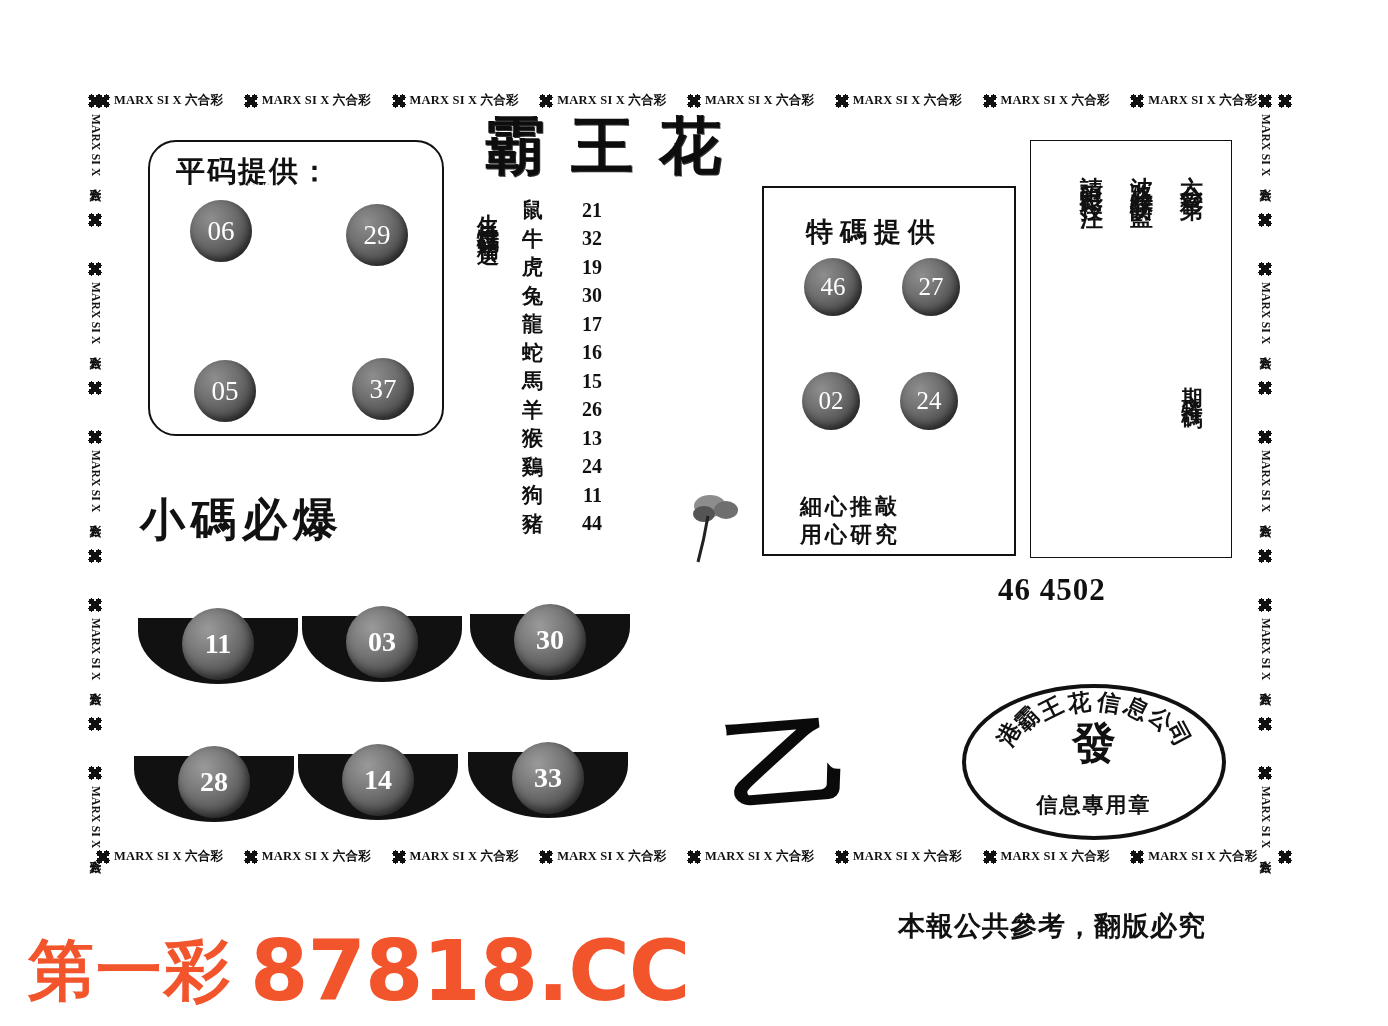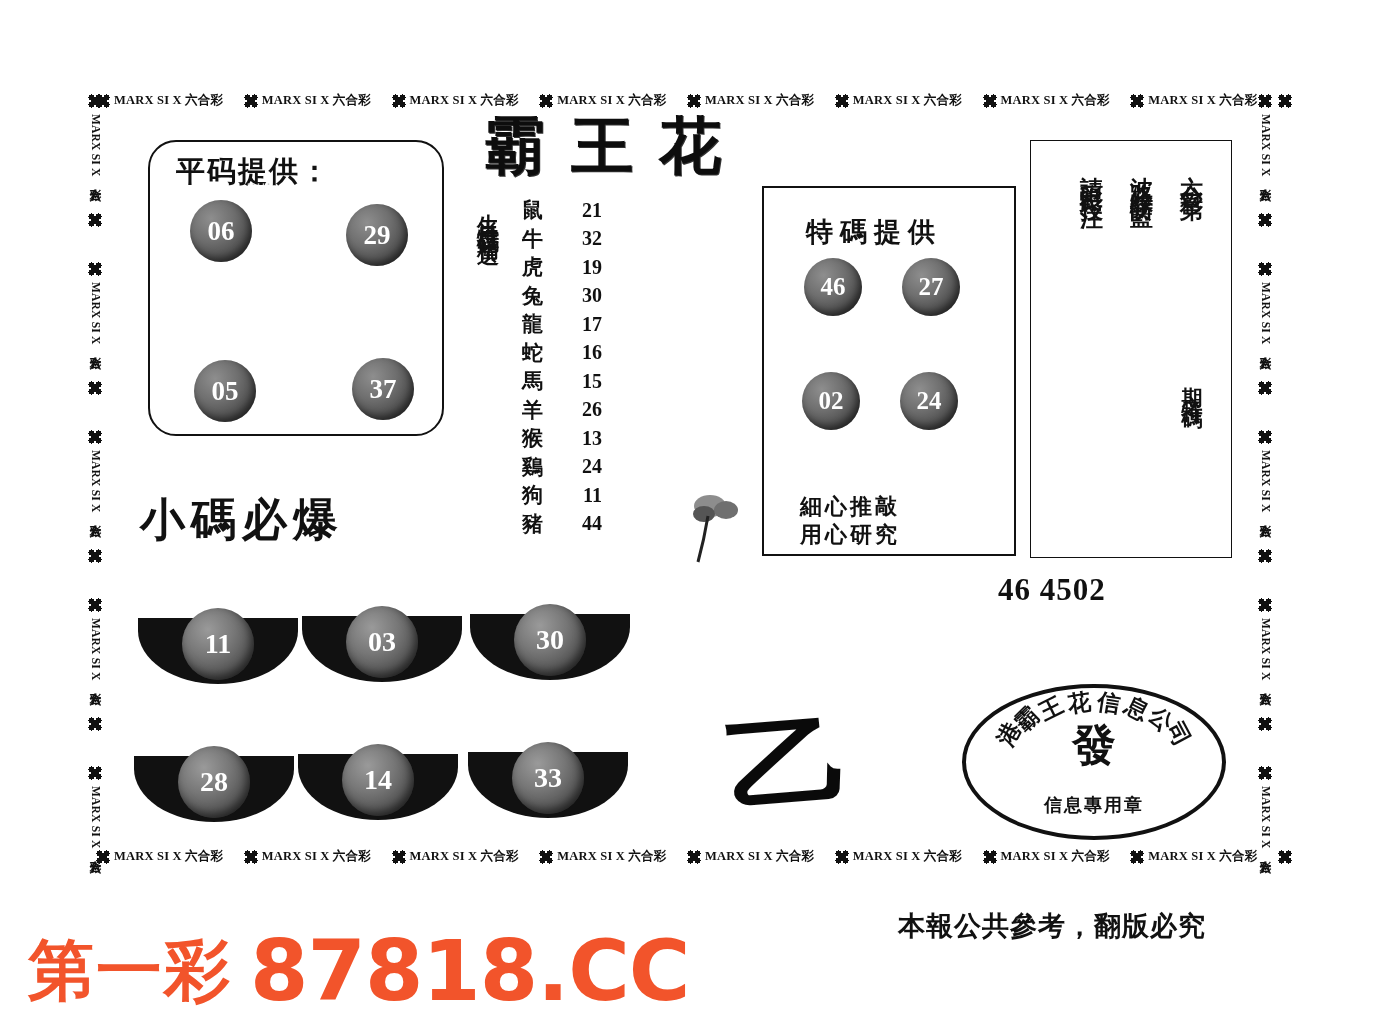--- a/index.html
+++ b/index.html
@@ -61,21 +61,21 @@
     border:2px solid #111;border-radius:28px;background:#fff;
   }
   .ping-label{
     position:absolute;left:176px;top:152px;
     font-family:"DejaVu Serif","Liberation Serif",serif;
     font-size:29px;font-weight:bold;letter-spacing:2px;
   }
   .ball{
     position:absolute;border-radius:50%;
     background:radial-gradient(circle at 34% 30%,#8e8e8e 0%,#6f6f6f 38%,#4a4a4a 72%,#2e2e2e 100%);
-    color:#fff;font-weight:bold;
+    color:#fff;font-weight:normal;
     display:flex;align-items:center;justify-content:center;
     font-family:"Liberation Serif","DejaVu Serif",serif;
     box-shadow:inset -3px -4px 7px rgba(0,0,0,.45);
   }
   .ball.lg{width:62px;height:62px;font-size:27px;}
   .ball.md{width:58px;height:58px;font-size:25px;}
 
   
   .zodiac-title{
     position:absolute;left:474px;top:196px;
@@ -185,21 +185,21 @@
     position:absolute;top:6px;left:0;width:256px;height:136px;
     font-family:"DejaVu Serif","Liberation Serif",serif;
     font-size:23px;font-weight:bold;
   }
   .stamp .big{
     font-family:"DejaVu Serif","Liberation Serif",serif;
     font-size:44px;font-weight:bold;margin-top:8px;
   }
   .stamp .sub{
     font-family:"DejaVu Serif","Liberation Serif",serif;
-    font-size:18px;font-weight:bold;letter-spacing:2px;margin-top:18px;
+    font-size:21px;font-weight:bold;letter-spacing:2px;margin-top:18px;
   }
   .arc span{
     position:absolute;left:50%;top:50%;
     transform-origin:0 0;
     display:block;
   }
 
   .notice{
     position:absolute;left:898px;top:908px;
     font-family:"DejaVu Serif","Liberation Serif",serif;

